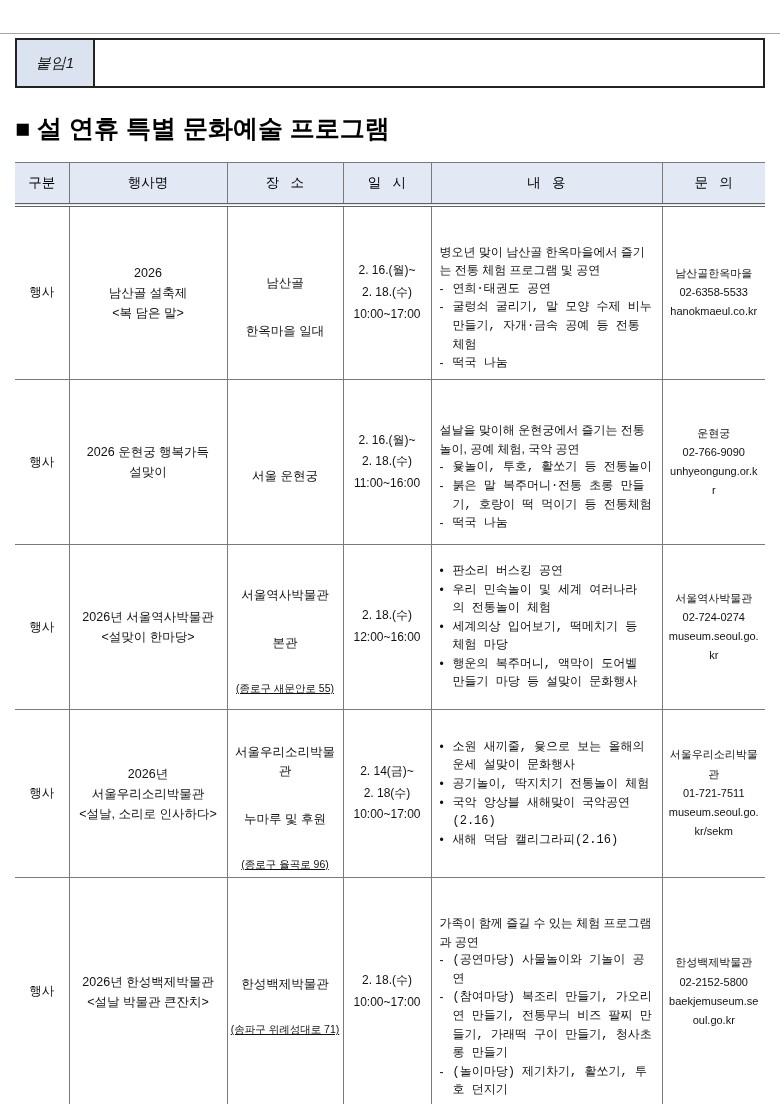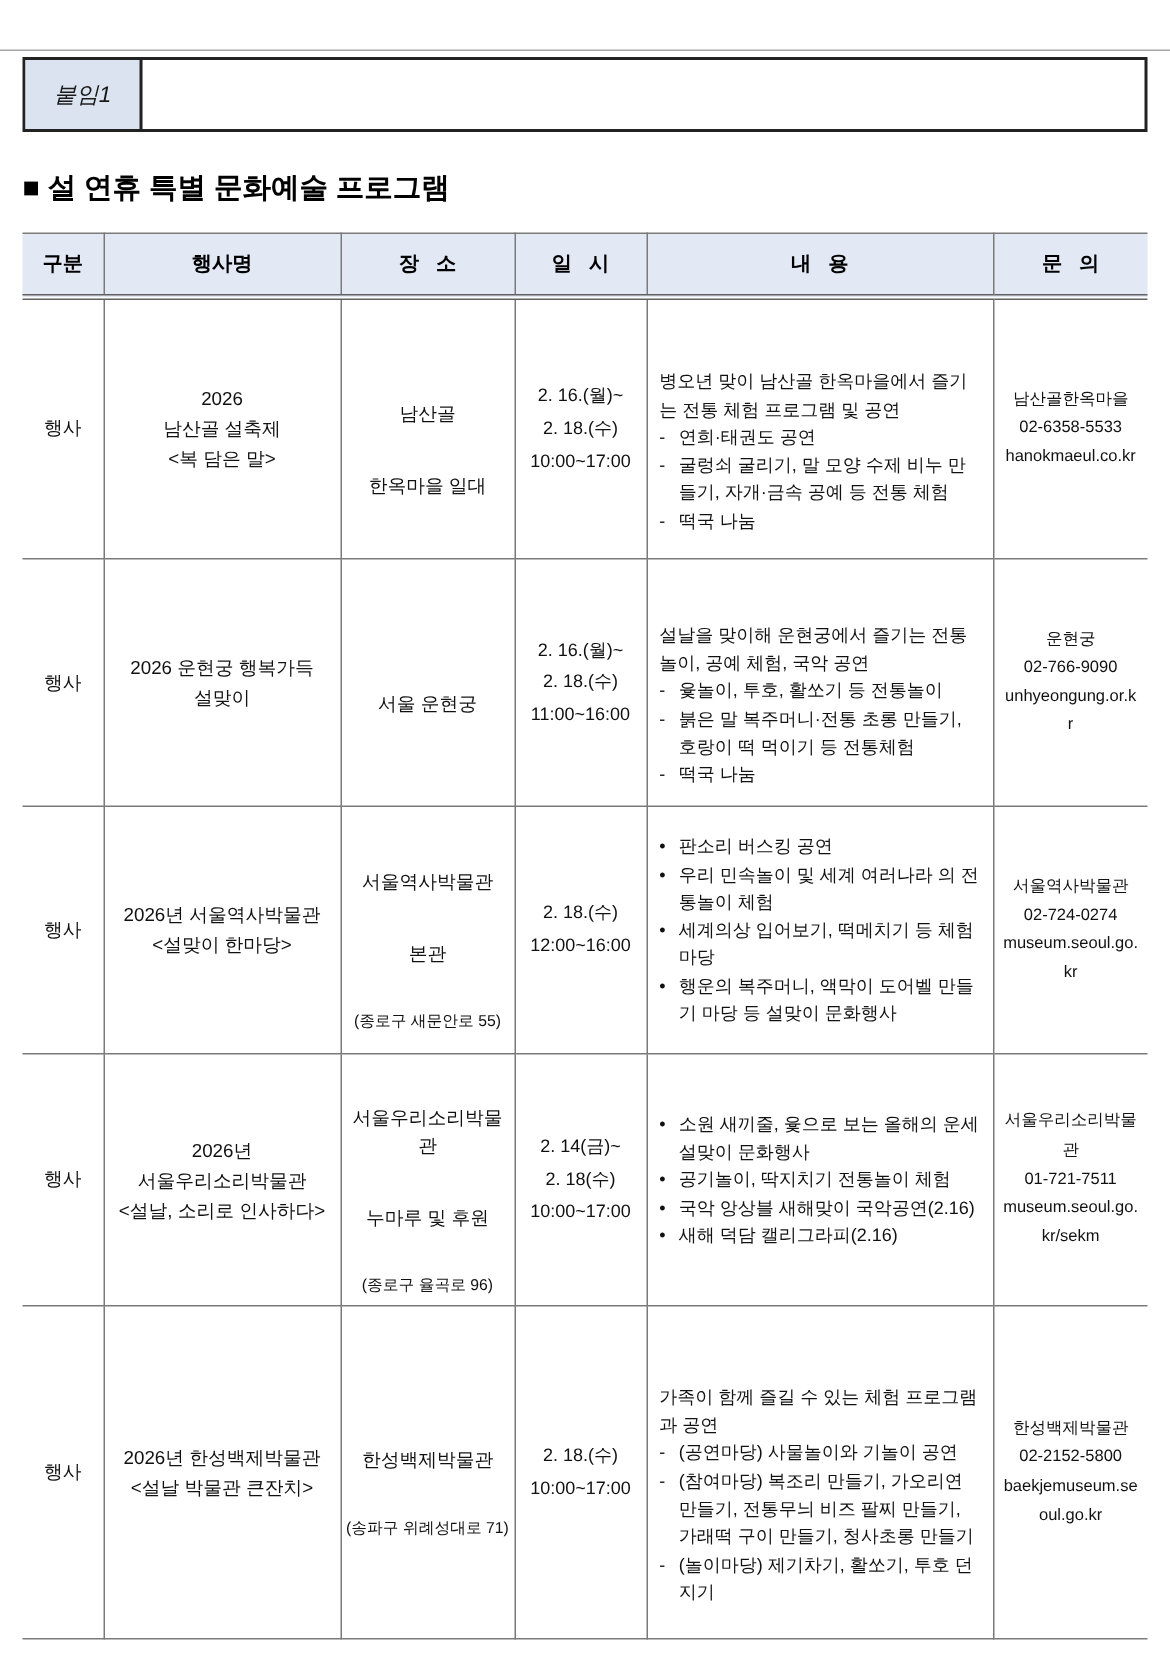--- a/index.html
+++ b/index.html
@@ -7,46 +7,46 @@
     font-family:"Liberation Sans","DejaVu Sans",sans-serif; color:#111; }
   .page { width:780px; height:1104px; position:relative; }
   .top-rule { margin-top:33px; border-top:1px solid #a6a6a6; width:780px; }
   .header-box { margin:4px 15px 0 15px; height:50px; display:flex;
     border:2px solid #222; }
   .attach-cell { width:78px; background:#dbe3f1; border-right:2px solid #222;
     display:flex; align-items:center; justify-content:center;
     font-size:15px; color:#1a1a1a;font-style:italic; }
   .title-cell { flex:1; display:flex; align-items:center; justify-content:center;
     font-size:20px; font-weight:bold; letter-spacing:0.5px; color:#000; }
-  .section-title { margin:24px 15px 0 15px; font-size:19px; font-weight:bold; color:#000; }
+  .section-title { margin:24px 15px 0 15px; font-size:25px; font-weight:bold; color:#000; }
   table { margin:17px 15px 0 15px; width:750px; table-layout:fixed;
     border-collapse:collapse; }
   col.c1{width:54px} col.c2{width:158px} col.c3{width:116px}
   col.c4{width:88px} col.c5{width:231px} col.c6{width:103px}
-  th { background:#e2e8f4; font-weight:bold; font-size:13.5px; white-space:pre;
+  th { background:#e2e8f4; font-weight:normal; font-size:13.5px; white-space:pre;
     height:42px; border:1px solid #7a7a7a; border-bottom:4px double #606060;
     text-align:center; vertical-align:middle; color:#000; }
   td { border:1px solid #7a7a7a; text-align:center; vertical-align:middle;
     font-size:12.5px; padding:4px 3px; color:#111; }
   th:first-child, td:first-child { border-left:0; }
   th:last-child, td:last-child { border-right:0; }
   tbody tr:nth-child(1){height:175px}
   tbody tr:nth-child(2){height:165px}
   tbody tr:nth-child(3){height:165px}
   tbody tr:nth-child(4){height:155px}
   tbody tr:nth-child(5){height:222px}
   .cell-event div { line-height:1.6; }
   .cell-place div { line-height:1.5;margin-top:29px; }
-  .place-note { font-size:10.5px; }
+  .place-note { font-size:10.5px;text-decoration:underline; }
   .cell-date div { font-size:12px; line-height:1.8; white-space:nowrap; }
   .cell-content { text-align:left; padding:6px 7px 6px 8px; font-size:12px; }
   .content-line { line-height:1.55;margin-top:30px; }
   .content-item { display:flex; line-height:1.55; }
   .content-item .marker { flex:none; width:13px; }
-  .content-item .txt { flex:1; }
+  .content-item .txt { flex:1;font-family:Liberation Mono, monospace; }
   .cell-contact { font-size:11px; line-height:1.75; word-break:break-all;
     padding:2px 6px;margin-left:20px; }
 </style>
 </head>
 <body>
 
 <div class="page">
   <div class="top-rule"></div>
 
   <div class="header-box">

